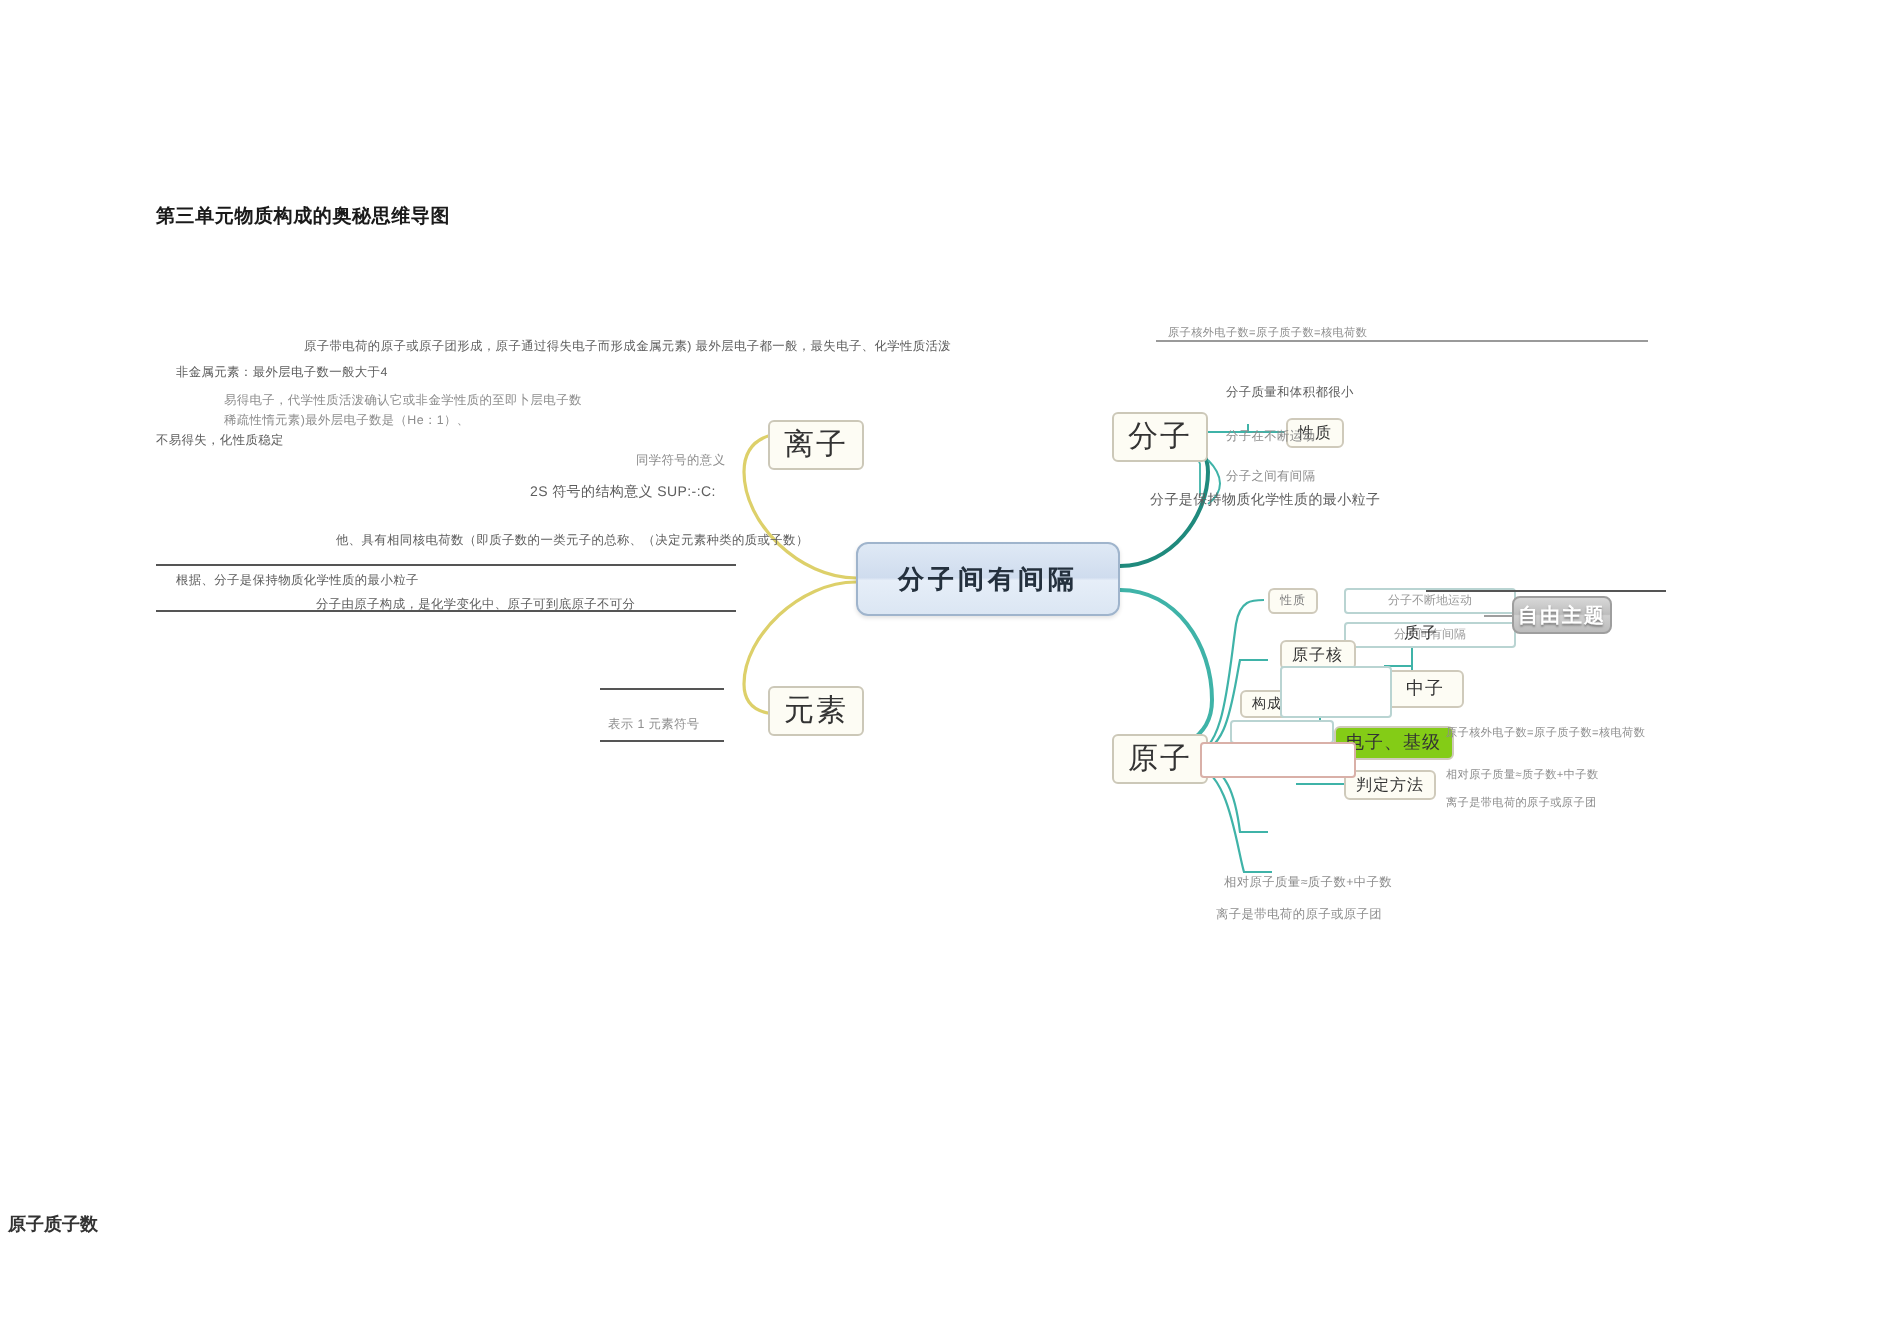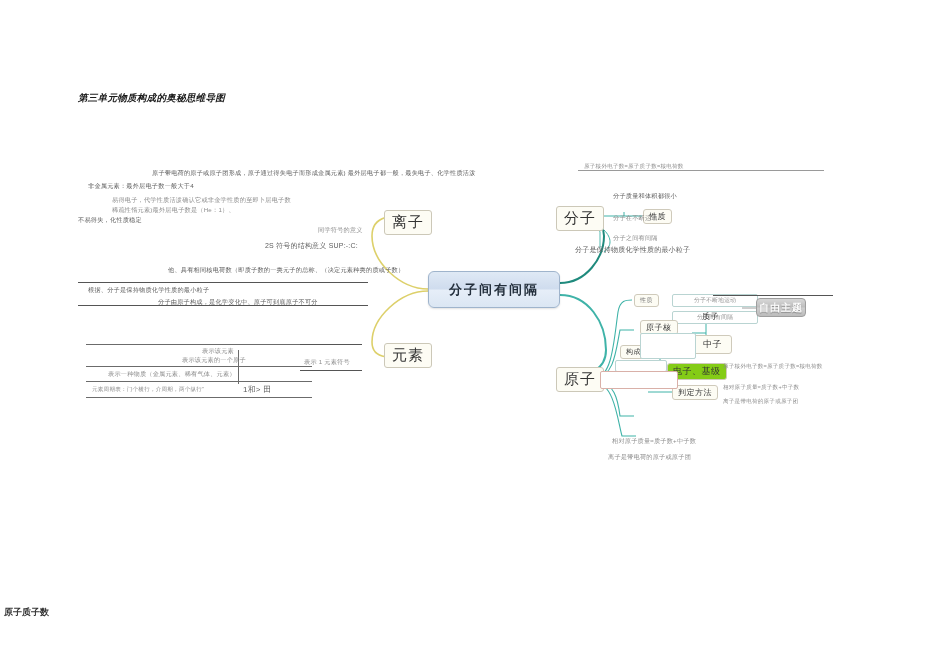--- a/index.html
+++ b/index.html
@@ -10,23 +10,23 @@
     position:relative;
     overflow:hidden;
     color:#222;
   }
   .page{
     position:absolute;inset:0;
     background:#fff;
   }
   
   .doc-title{
-    position:absolute;left:78px;top:92px;
+    position:absolute;left:78px;top:102px;
     font-size:9.5px;font-weight:bold;color:#1a1a1a;
-    letter-spacing:.3px;white-space:nowrap;font-style:italic;
+    letter-spacing:.3px;white-space:nowrap;
   }
   
   .watermark{
     position:absolute;left:4px;top:606px;
     font-size:9px;color:#333;font-weight:bold;
   }
   
   .map{position:absolute;left:0;top:0;width:950px;height:672px;}
   svg.wires{position:absolute;left:0;top:0;width:950px;height:672px;pointer-events:none;}
 
@@ -175,32 +175,19 @@
 
   <div class="ftext" style="left:318px;top:226px;">同学符号的意义</div>
   <div class="ftext dk" style="left:265px;top:241px;font-size:7px;">2S  符号的结构意义 SUP:-:C:</div>
 
   <div class="ftext dk" style="left:168px;top:266px;">他、具有相同核电荷数（即质子数的一类元子的总称、（决定元素种类的质或子数）</div>
   <div class="rule" style="left:78px;top:282px;width:290px;"></div>
   <div class="ftext dk" style="left:88px;top:286px;">根据、分子是保持物质化学性质的最小粒子</div>
   <div class="ftext dk" style="left:158px;top:298px;">分子由原子构成，是化学变化中、原子可到底原子不可分</div>
   <div class="rule" style="left:78px;top:305px;width:290px;"></div>
 
-  <div class="tbl" style="left:86px;top:344px;width:226px;height:54px;">
-    <div class="hline" style="left:0;top:0;width:226px;"></div>
-    <div class="hline" style="left:0;top:22px;width:226px;"></div>
-    <div class="hline" style="left:0;top:37px;width:226px;"></div>
-    <div class="hline" style="left:0;top:53px;width:226px;"></div>
-    <div class="vline" style="left:152px;top:6px;height:34px;"></div>
-
-    <div class="ftext" style="left:116px;top:3px;">表示该元素</div>
-    <div class="ftext" style="left:96px;top:12px;">表示该元素的一个原子</div>
-    <div class="ftext" style="left:22px;top:26px;">表示一种物质（金属元素、稀有气体、元素）</div>
-    <div class="ftext sm" style="left:6px;top:42px;">元素周期表：门个横行，介周期，两个纵行”</div>
-    <div class="ftext dk" style="left:157px;top:40px;font-size:8px;">1和&gt; 田</div>
-  </div>
   <div class="ftext" style="left:304px;top:358px;">表示 1 元素符号</div>
   <div class="rule" style="left:300px;top:370px;width:62px;"></div>
   <div class="rule" style="left:300px;top:344px;width:62px;"></div>
 
   <div class="watermark">原子质子数</div>
 
 </div>
 
 </body></html>

